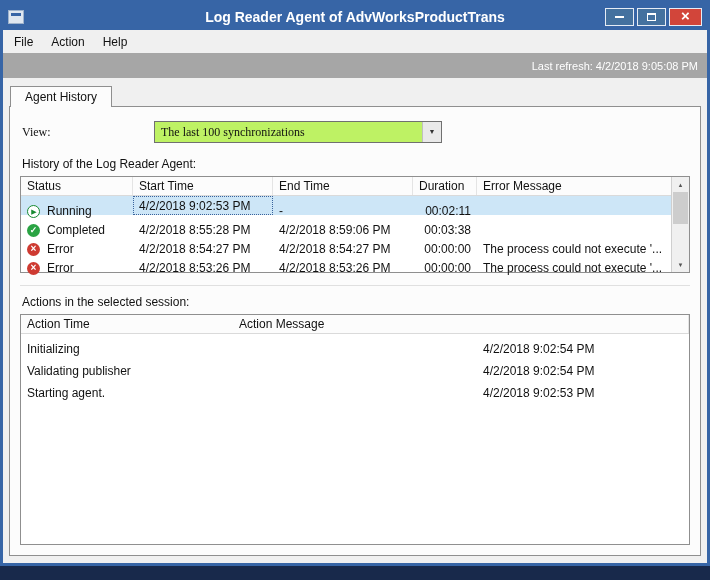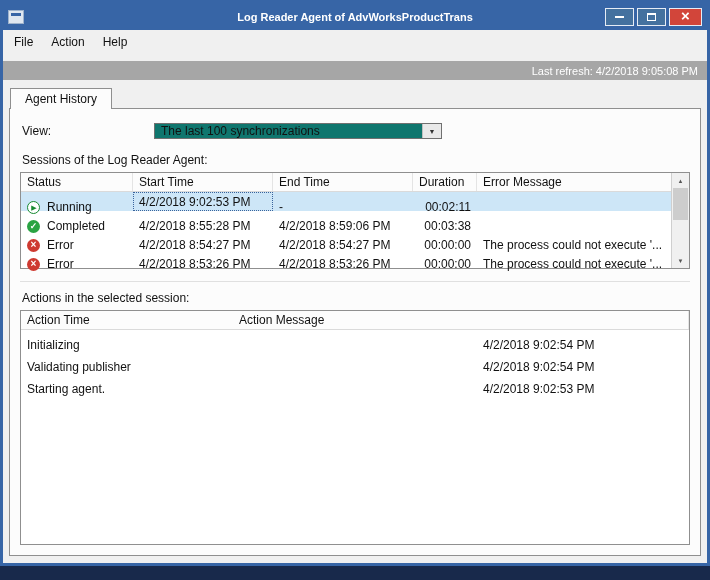--- a/index.html
+++ b/index.html
@@ -5,47 +5,47 @@
   html,body{margin:0;padding:0;}
   .stage{position:relative;width:710px;height:580px;background:#18294b;overflow:hidden;
          font-family:"Liberation Sans",sans-serif;font-size:12px;color:#111;}
   .window{position:absolute;top:0;left:0;width:710px;height:566px;box-sizing:border-box;
           border:3px solid #3765a6;background:#f0f0f0;display:flex;flex-direction:column;}
 
   
   .titlebar{height:27px;flex:none;background:#3765a6;display:flex;align-items:center;position:relative;color:#fff;}
   .app-icon{width:16px;height:14px;margin-left:5px;background:#dfe7f0;border:1px solid #9fb3cc;box-sizing:border-box;position:relative;flex:none;}
   .app-icon::after{content:"";position:absolute;left:2px;top:2px;right:2px;height:3px;background:#3765a6;}
-  .title{position:absolute;left:50%;transform:translateX(-50%);font-size:11px;font-weight:600;white-space:nowrap;}
+  .title{position:absolute;left:50%;transform:translateX(-50%);font-size:14px;font-weight:600;white-space:nowrap;}
   .win-controls{margin-left:auto;display:flex;gap:3px;margin-right:5px;}
   .win-btn{width:29px;height:18px;box-sizing:border-box;border:1px solid #e6ecf5;display:flex;
            align-items:center;justify-content:center;background:#44719f;cursor:default;}
   .win-btn.close{background:#d2453a;width:33px;}
   .glyph-min{width:9px;height:2px;background:#fff;}
   .glyph-max{width:9px;height:8px;border:1px solid #fff;border-top-width:2px;box-sizing:border-box;}
   .glyph-close{font-size:15px;font-weight:700;line-height:1;color:#fff;margin-top:-2px;}
 
   
   .menubar{height:23px;flex:none;display:flex;align-items:stretch;background:#f0f0f0;padding-left:2px;}
   .menu-item{display:flex;align-items:center;padding:0 9px;cursor:default;}
-  .refreshbar{height:19px;flex:none;background:#a6a6a6;color:#fff;display:flex;align-items:center;
-              justify-content:flex-end;padding-right:9px;font-size:11px;margin-top:8px;}
+  .refreshbar{height:25px;flex:none;background:#a6a6a6;color:#fff;display:flex;align-items:center;
+              justify-content:flex-end;padding-right:9px;font-size:11px;}
 
   
   .client{flex:1;display:flex;flex-direction:column;padding:7px 6px;min-height:0;}
   .tabstrip{flex:none;height:21px;padding-left:1px;position:relative;z-index:2;}
   .tab{display:inline-flex;align-items:center;height:21px;padding:0 14px;background:#fcfcfc;
        border:1px solid #8f8f8f;border-bottom:none;box-sizing:border-box;position:relative;top:1px;}
   .tab-panel{flex:1;border:1px solid #8f8f8f;background:#fcfcfc;padding:12px 10px 10px 10px;
              display:flex;flex-direction:column;min-height:0;position:relative;z-index:1;}
 
   
-  .view-row{flex:none;display:flex;align-items:center;margin:2px 0 14px 2px;}
+  .view-row{flex:none;display:flex;align-items:center;margin:2px 0 14px 2px;font-family:Liberation Serif, serif;}
   .view-label{width:132px;flex:none;}
-  .combobox{width:288px;height:16px;box-sizing:border-box;border:1px solid #707070;background:#0f766e;display:flex;align-items:stretch;}
+  .combobox{width:288px;height:22px;box-sizing:border-box;border:1px solid #707070;background:#bef264;display:flex;align-items:stretch;}
   .combo-text{flex:1;display:flex;align-items:center;padding:0 6px;white-space:nowrap;overflow:hidden;}
   .combo-btn{width:18px;flex:none;display:flex;align-items:center;justify-content:center;font-size:7px;color:#333;
              background:#e9e9e9;border-left:1px solid #bfbfbf;}
 
   .section-label{flex:none;margin:0 0 5px 2px;}
   .divider{flex:none;height:1px;background:#e0e0e0;margin:12px 0 9px 0;}
 
   
   .sessions{flex:none;height:97px;display:flex;border:1px solid #8f8f8f;background:#fff;box-sizing:border-box;}
   .grid-main{flex:1;display:flex;flex-direction:column;min-width:0;}
@@ -120,21 +120,21 @@
       <div class="tab-panel">
 
         <div class="view-row">
           <span class="view-label">View:</span>
           <div class="combobox">
             <span class="combo-text">The last 100 synchronizations</span>
             <span class="combo-btn">▼</span>
           </div>
         </div>
 
-        <div class="section-label">Sessions of the Log Reader Agent:</div>
+        <div class="section-label">History of the Log Reader Agent:</div>
 
         <div class="sessions">
           <div class="grid-main">
             <div class="ghead">
               <div class="hcell w-status">Status</div>
               <div class="hcell w-start">Start Time</div>
               <div class="hcell w-end">End Time</div>
               <div class="hcell w-dur">Duration</div>
               <div class="hcell w-err">Error Message</div>
             </div>

